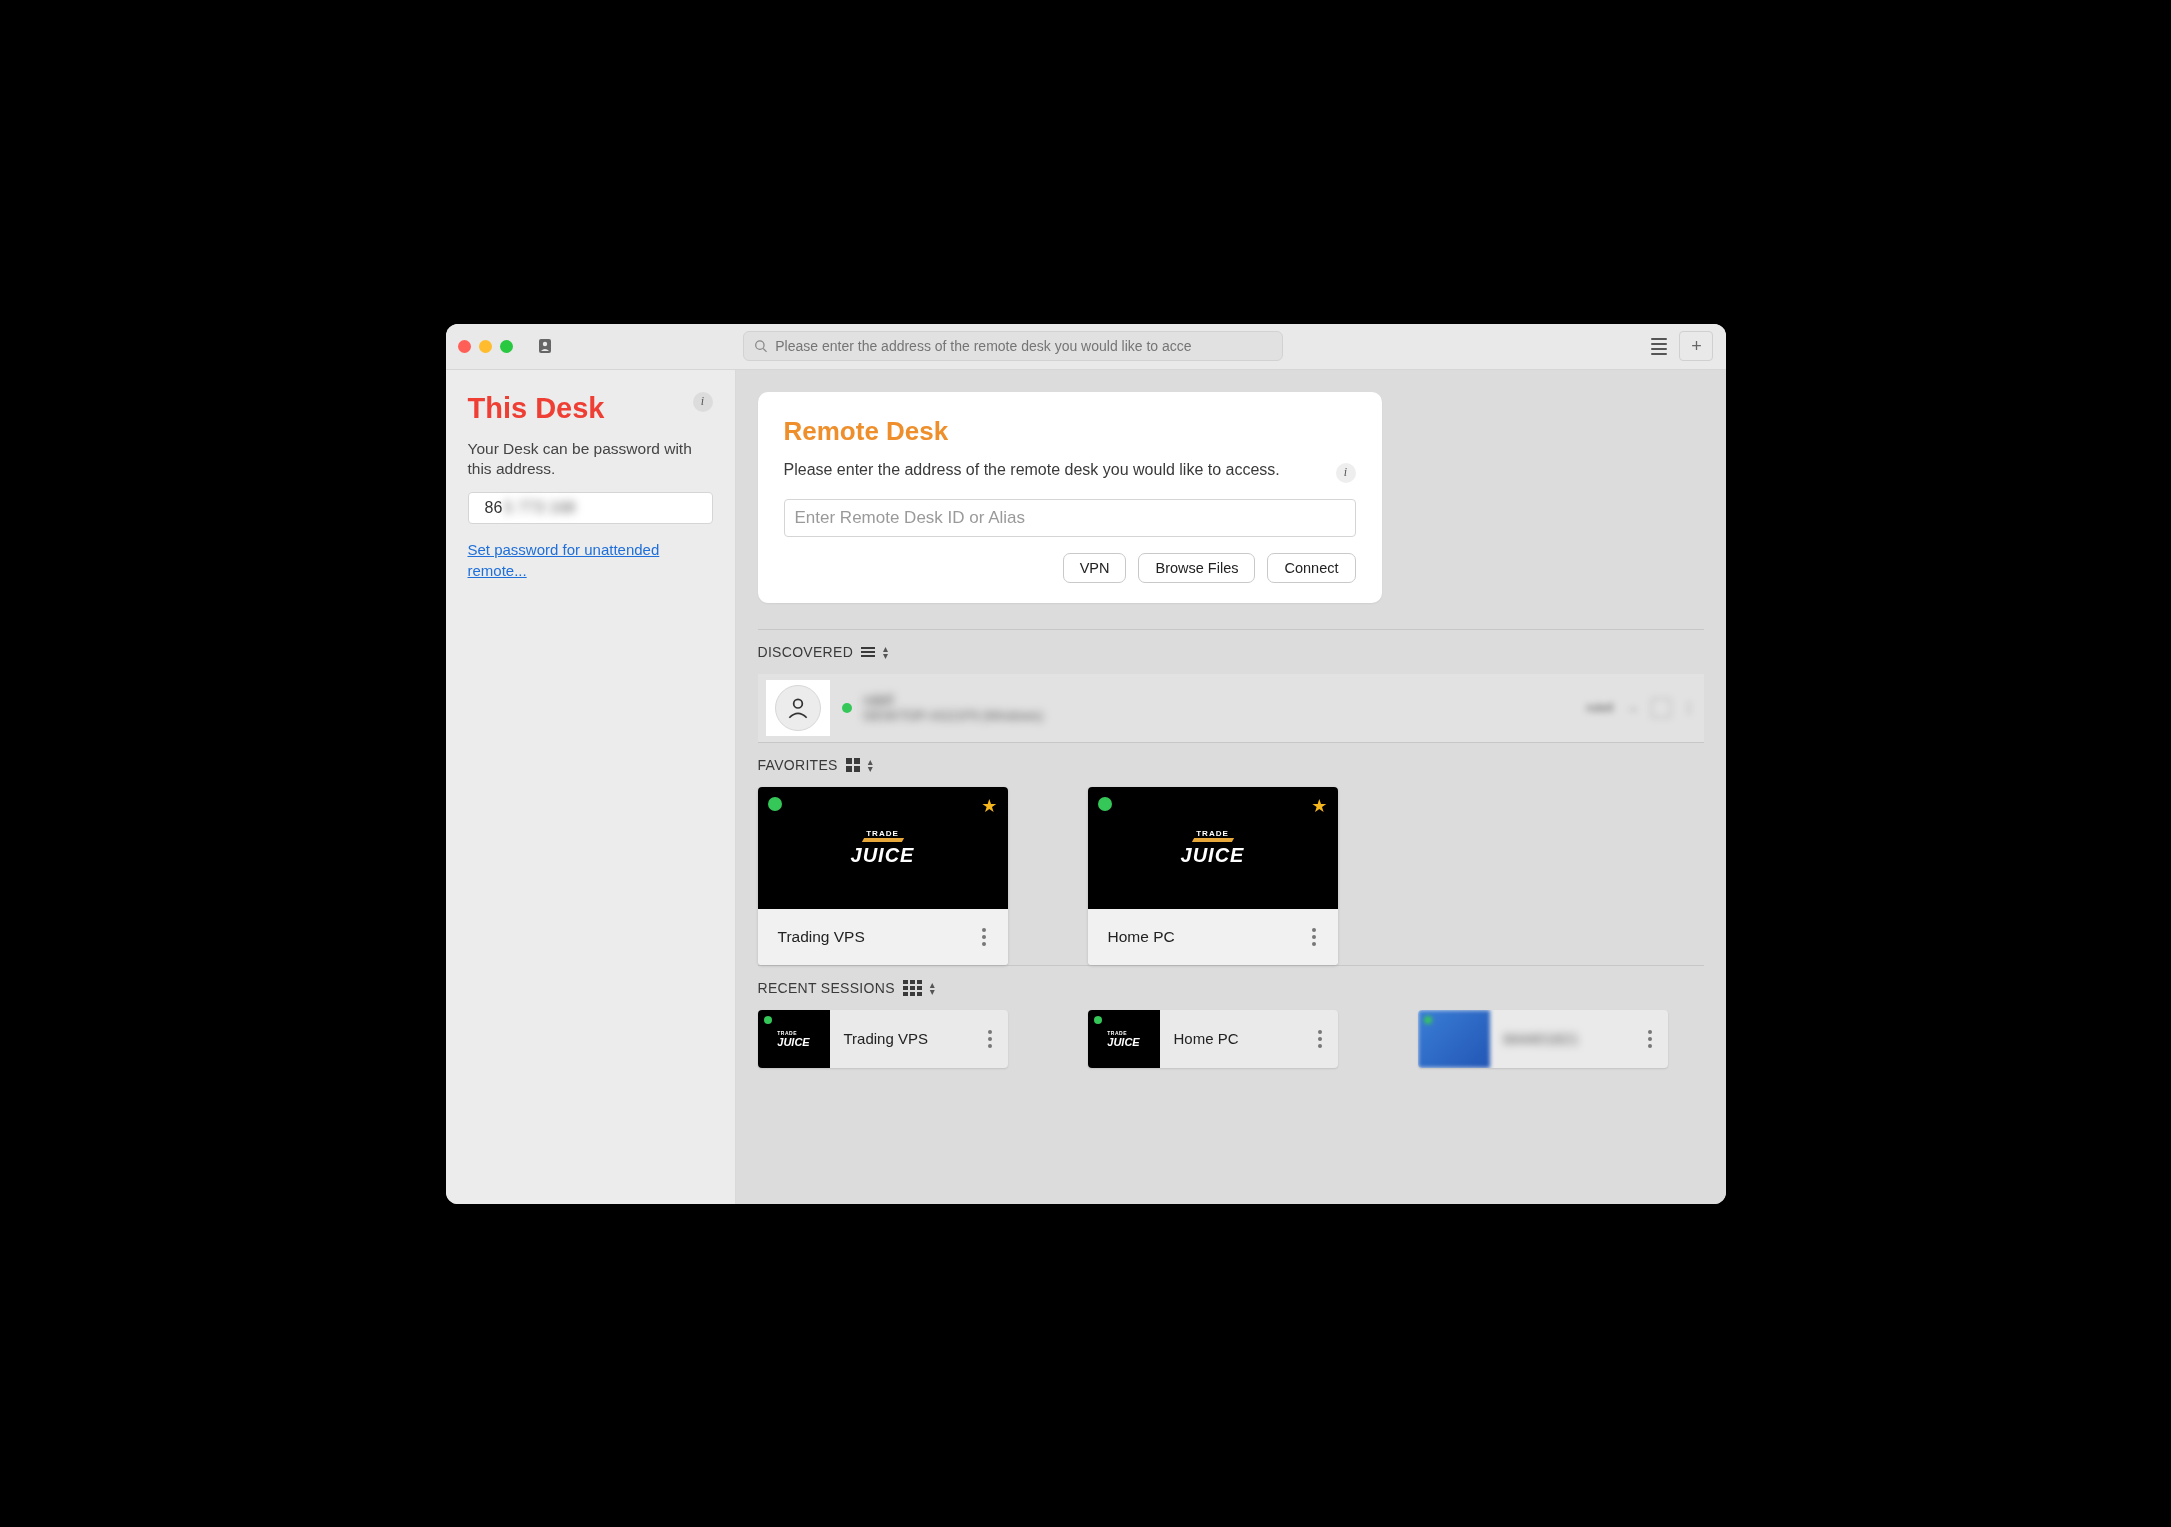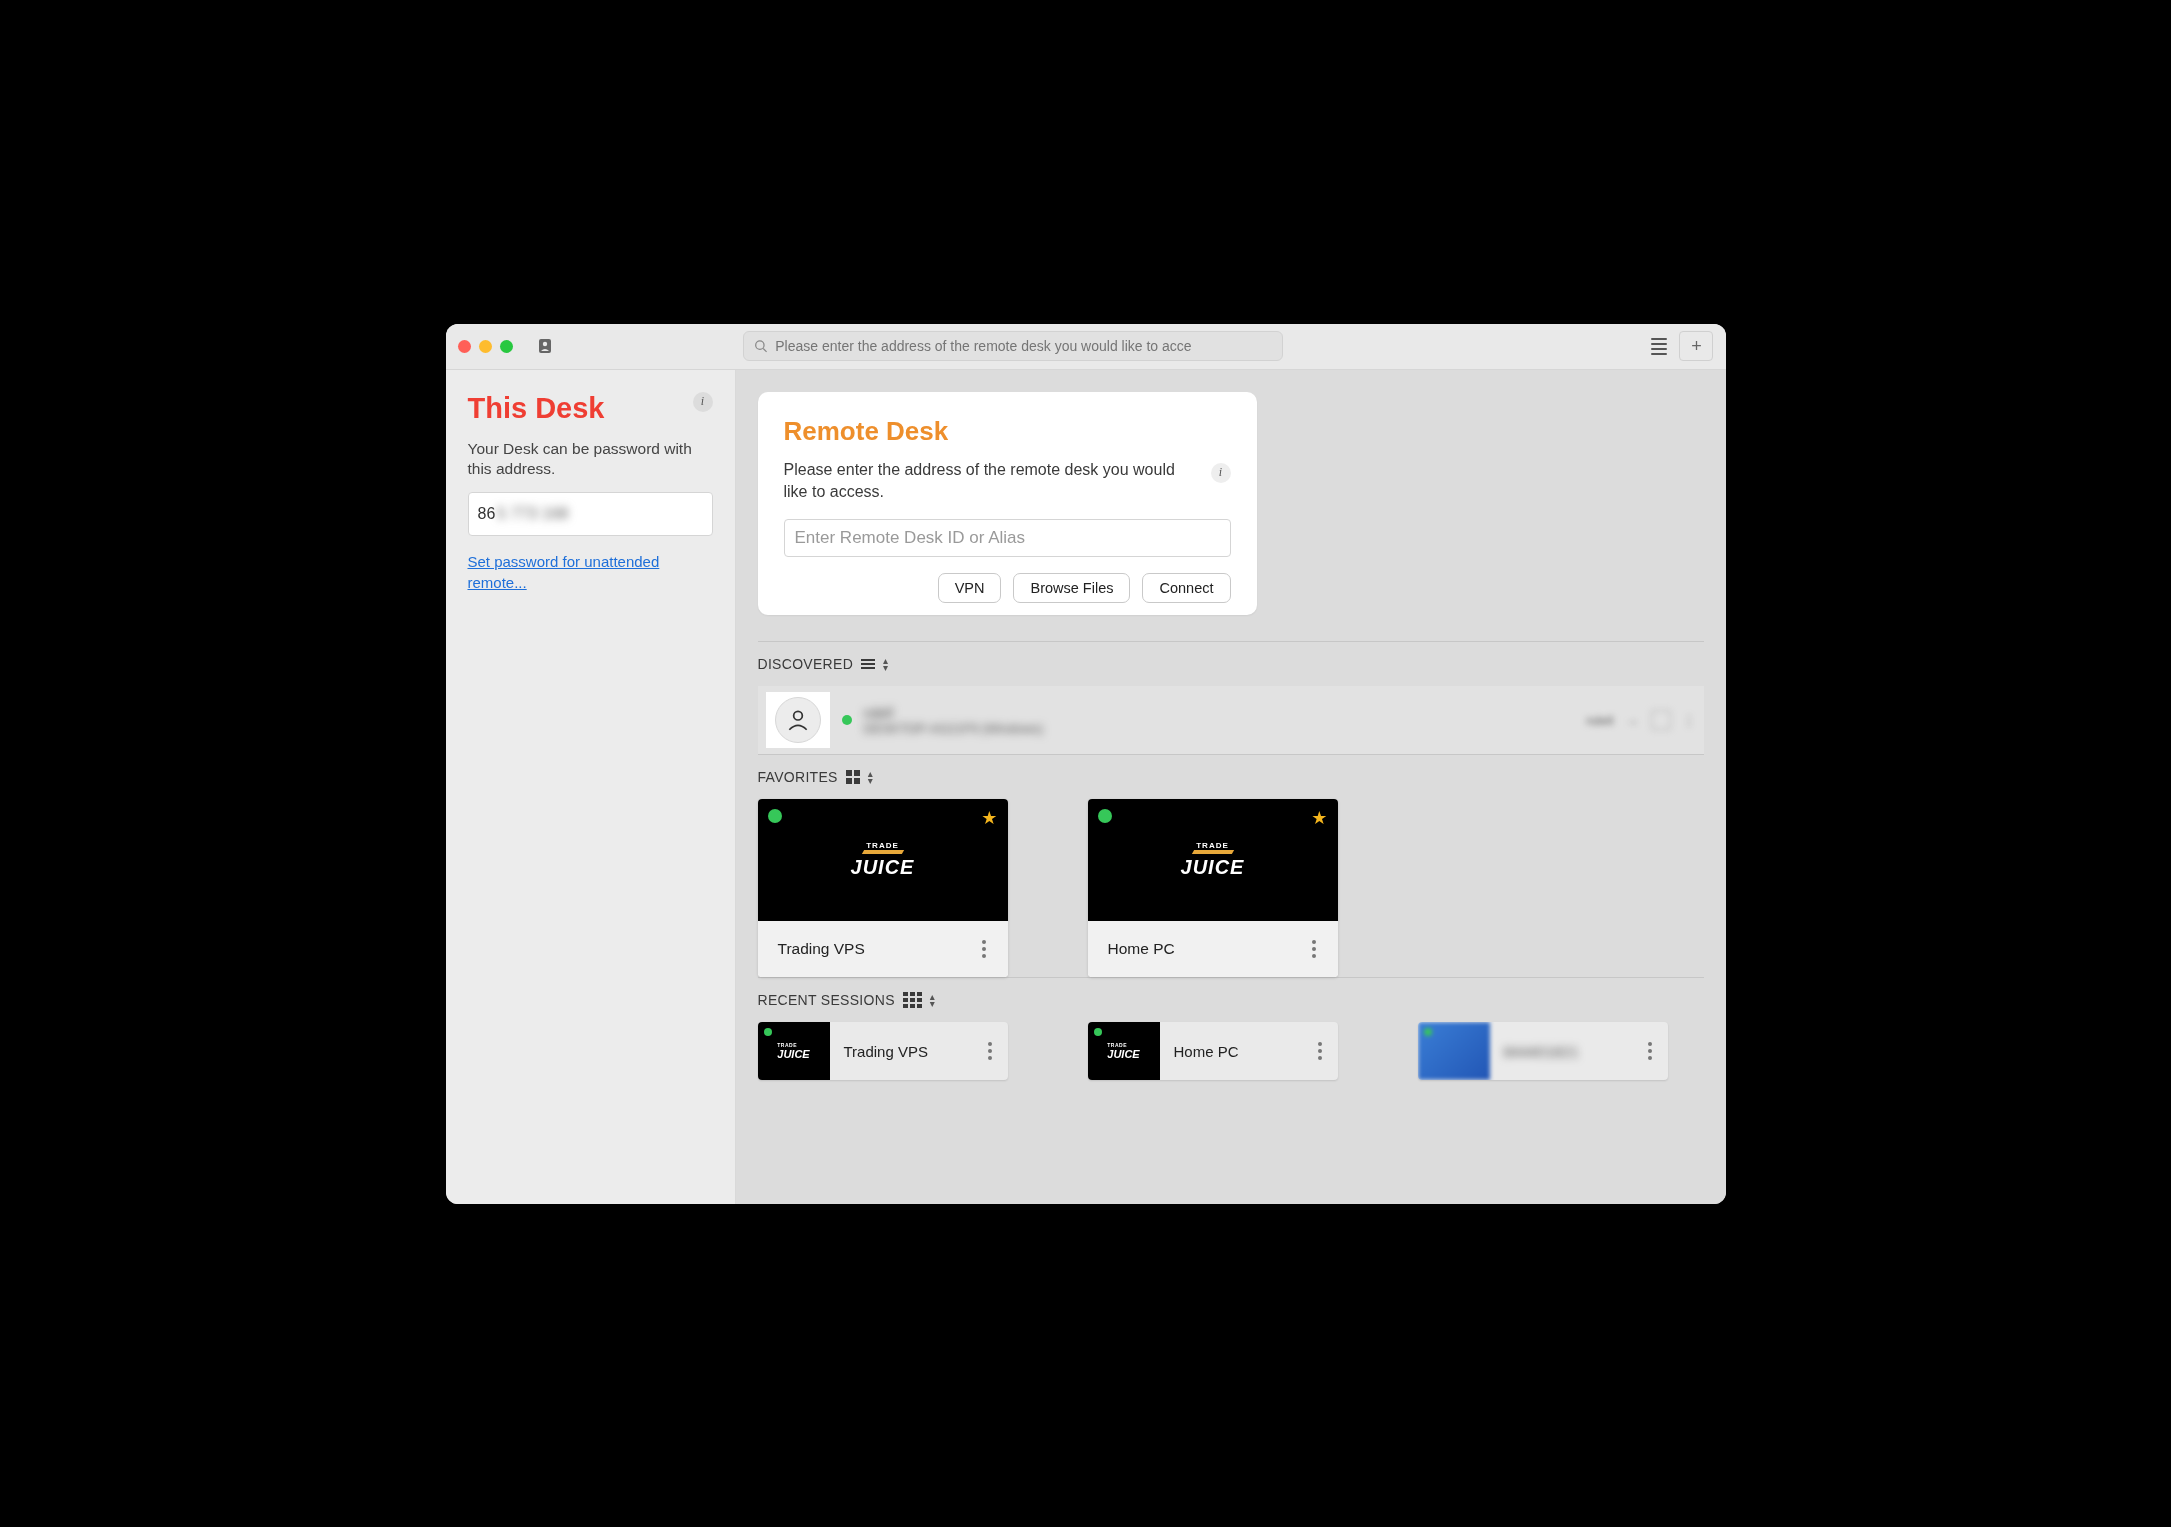--- a/index.html
+++ b/index.html
@@ -90,39 +90,39 @@
   .info-badge {
     width: 20px; height: 20px; border-radius: 50%;
     background:#dcdcdc; color:#555;
     display:flex;align-items:center;justify-content:center;
     font-size:12px; font-family: Georgia, serif; font-style: italic;
   }
   .sidebar p.desc { margin-top: 14px; color:#444; font-size:15.5px; line-height:1.35; }
   .address-field {
     margin-top: 12px;
     background:#fff; border:1px solid #d5d5d5; border-radius:4px;
-    height: 44px; display:flex; align-items:center; padding:0 9px;
+    height: 32px; display:flex; align-items:center; padding:0 16px;
     font-size: 16px; color:#333; font-weight:500;
   }
   .address-field .blur { filter: blur(4px); color:#666; margin-left:2px;}
   .sidebar a.link { display:inline-block; margin-top:16px; color:#1e6fd9; text-decoration:underline; font-size:15px; line-height:1.35;}
 
   .main {
     flex: 1;
     background:#dcdcdc;
     overflow-y: auto;
     padding: 22px 22px 22px 22px;
     position: relative;
   }
   .main::-webkit-scrollbar{width:10px;}
   .main::-webkit-scrollbar-thumb{background:#b8b8b8;border-radius:5px;}
 
   .card {
-    background:#fff; border-radius:10px; padding: 24px 26px 12px;
-    width: 499px;
+    background:#fff; border-radius:10px; padding: 24px 26px 20px;
+    width: 624px;
     box-shadow: 0 1px 2px rgba(0,0,0,0.06);
     margin-bottom: 26px;
   }
   .card h2 { color:#ee8f2c; font-size:26px; font-weight:700; }
   .card-row { display:flex; align-items:flex-start; gap:14px; margin-top:12px;}
   .card p { color:#3a3a3a; font-size:16px; line-height:1.4; flex:1;}
   .card .info-badge { flex:none; margin-top:4px; background:#eee;}
   .remote-input {
     margin-top: 16px;
     width: 100%;

